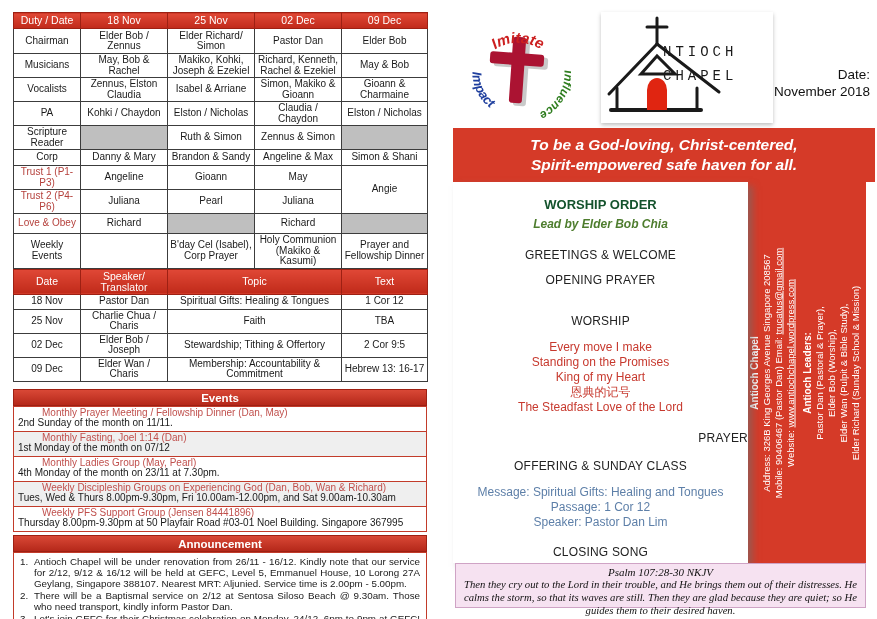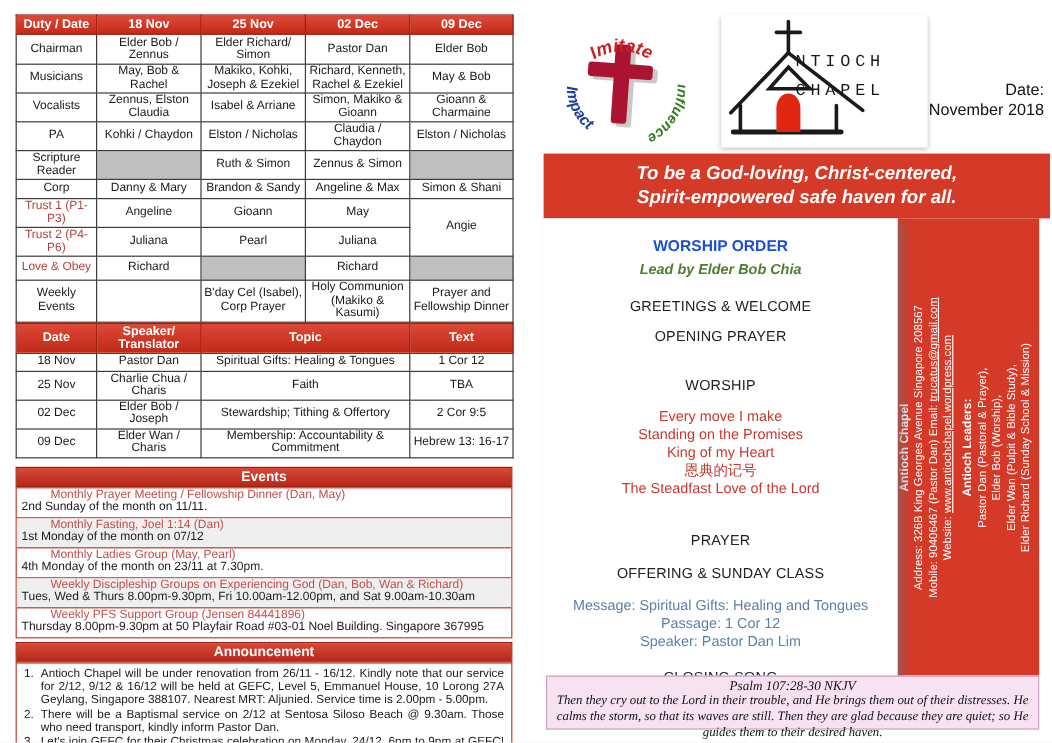--- a/index.html
+++ b/index.html
@@ -4,21 +4,21 @@
 <style>
   * { margin:0; padding:0; box-sizing:border-box; }
   body { background:#e8e8e8; font-family:"Liberation Sans", sans-serif; }
   .page { position:relative; width:877px; height:619px; background:#fff; overflow:hidden; }
 
   
   .left-col { position:absolute; left:13px; top:12px; width:414px; }
 
   table { border-collapse:collapse; width:414px; table-layout:fixed; }
   td, th { border:1px solid #3c3c3c; font-size:10px; line-height:1.05; text-align:center; vertical-align:middle; padding:1px 2px; color:#1a1a1a; font-weight:400; }
-  .red-head th { background:linear-gradient(180deg,#e04836,#c02a1a); color:#fff; border:1px solid #9e2013; font-weight:700; font-size:10.5px; }
+  .red-head th { background:linear-gradient(180deg,#e04836,#c02a1a); color:#fff; border:1px solid #9e2013; font-weight:400; font-size:10.5px; }
   .gray-cell { background:#bfbfbf; }
   .red-label { color:#b5413c; }
 
   .section-banner { margin-top:7px; height:17px; line-height:17px; text-align:center; color:#fff; font-weight:700; font-size:11.5px; background:linear-gradient(180deg,#d94836,#b5281a); border:1px solid #9e2013; }
   .banner-ann { margin-top:3px; }
 
   .events-box { border:1px solid #c23b2a; }
   .event-row { padding:1px 4px 2px 4px; border-bottom:1px solid #c23b2a; font-size:10px; line-height:1.05; }
   .event-row:last-child { border-bottom:none; }
   .event-row.alt { background:#efefef; }
@@ -37,26 +37,26 @@
   .date-block { position:absolute; left:730px; top:66px; width:140px; text-align:right; font-size:13.5px; color:#111; line-height:17px; }
 
   .mission-banner { position:absolute; left:453px; top:128px; width:422px; height:54px; background:#d53a28; color:#fff; font-weight:700; font-style:italic; font-size:15.5px; line-height:20px; text-align:center; padding-top:7px; }
   .red-strip { position:absolute; left:748px; top:182px; width:118px; height:381px; background:#d53a28; z-index:1; }
   .strip-text { position:absolute; left:617px; top:314px; width:381px; height:118px; transform:rotate(-90deg); color:#fff; text-align:center; font-size:9.5px; line-height:12px; z-index:1; }
   .strip-bold { font-weight:700; font-size:10px; }
   .strip-gap { height:5px; }
   .strip-underline { text-decoration:underline; }
 
   .paper { position:absolute; left:453px; top:182px; width:295px; height:381px; background:#fff; box-shadow:5px 4px 7px rgba(110,110,110,0.55); z-index:2; text-align:center; }
-  .wo-title { margin-top:15px; color:#1d4ed8; font-weight:700; font-size:13px; }
+  .wo-title { margin-top:15px; color:#14532d; font-weight:700; font-size:13px; }
   .wo-lead { margin-top:5px; color:#4e7d2e; font-weight:700; font-style:italic; font-size:12px; }
   .wo-item { color:#222; font-size:12px; letter-spacing:0.2px; }
   .wo-i0 { margin-top:17px; } .wo-i1 { margin-top:11px; } .wo-i2 { margin-top:27px; }
   .wo-songs { margin-top:12px; color:#c7392e; font-size:12px; line-height:15px; }
-  .wo-i3 { margin-top:28px; } .wo-i4 { margin-top:14px; }
+  .wo-i3 { margin-top:16px;text-align:right; } .wo-i4 { margin-top:14px; }
   .wo-msg { margin-top:12px; color:#5d7fa8; font-size:12px; line-height:15px; }
   .wo-i5 { margin-top:15px; } .wo-i6 { margin-top:19px; }
 
   .psalm-box { position:absolute; left:455px; top:563px; width:411px; height:45px; background:#f6e2f1; border:1px solid #cfa3c5; z-index:3; font-family:"Liberation Serif", serif; font-style:italic; text-align:center; color:#111; padding-top:2px; }
   .psalm-title { font-size:11px; }
   .psalm-text { font-size:10.7px; line-height:13px; padding:0 6px; }
 
   svg text { font-family:"Liberation Sans", sans-serif; }
 </style>
 </head>

